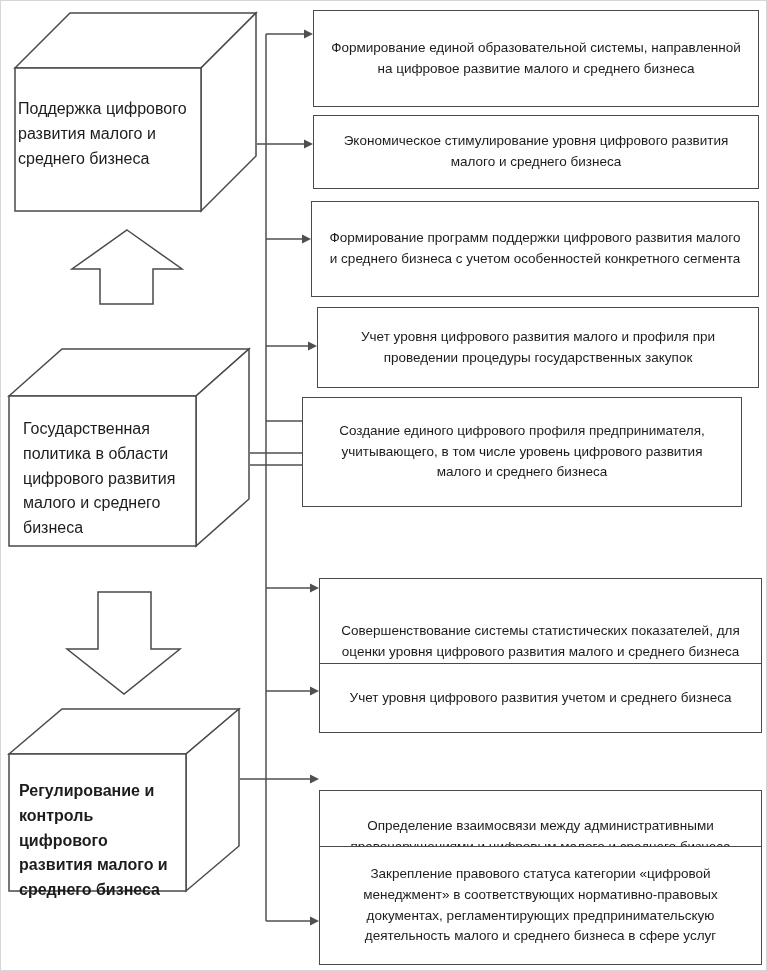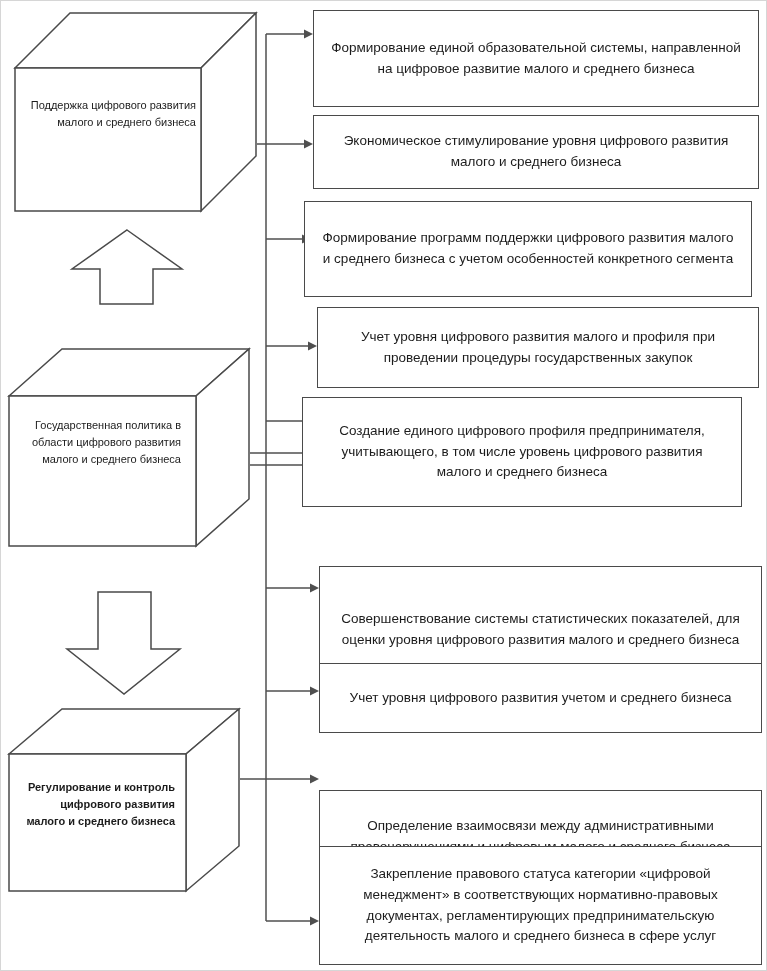--- a/index.html
+++ b/index.html
@@ -18,22 +18,22 @@
     border:1px solid #4a4a4a;
     background:#ffffff;
     display:flex;align-items:center;justify-content:center;
     text-align:center;
     padding:6px 16px;
     box-sizing:border-box;
     font-size:13.5px;line-height:1.55;color:#1c1c1c;
   }
   .cube-label{
     position:absolute;
-    text-align:right;
-    font-size:11px;line-height:1.55;color:#1c1c1c;
+    text-align:left;
+    font-size:16px;line-height:1.55;color:#1c1c1c;
   }
 </style>
 </head>
 <body>
 
 <div class="stage">
 
   <svg class="layer" width="767" height="971" viewBox="0 0 767 971">
     <g stroke="#4f4f4f" stroke-width="1.5" fill="none">
 
@@ -91,33 +91,33 @@
   <div class="cube-label" style="left:18px;top:778px;width:156px;font-weight:bold;">Регулирование и контроль цифрового развития малого и среднего бизнеса</div>
 
   <div class="flowbox" style="left:312px;top:9px;width:446px;height:97px;">
     <span>Формирование единой образовательной системы, направленной на цифровое развитие малого и среднего бизнеса</span>
   </div>
 
   <div class="flowbox" style="left:312px;top:114px;width:446px;height:74px;">
     <span>Экономическое стимулирование уровня цифрового развития малого и среднего бизнеса</span>
   </div>
 
-  <div class="flowbox" style="left:303px;top:200px;width:448px;height:96px;">
+  <div class="flowbox" style="left:310px;top:200px;width:448px;height:96px;">
     <span>Формирование программ поддержки цифрового развития малого и среднего бизнеса с учетом особенностей конкретного сегмента</span>
   </div>
 
   <div class="flowbox" style="left:316px;top:306px;width:442px;height:81px;">
     <span>Учет уровня цифрового развития малого и профиля при проведении процедуры государственных закупок</span>
   </div>
 
   <div class="flowbox" style="left:301px;top:396px;width:440px;height:110px;">
     <span>Создание единого цифрового профиля предпринимателя, учитывающего, в том числе уровень цифрового развития малого и среднего бизнеса</span>
   </div>
 
-  <div class="flowbox" style="left:318px;top:565px;width:443px;height:127px;">
+  <div class="flowbox" style="left:318px;top:577px;width:443px;height:127px;">
     <span>Совершенствование системы статистических показателей, для оценки уровня цифрового развития малого и среднего бизнеса</span>
   </div>
 
   <div class="flowbox" style="left:318px;top:662px;width:443px;height:70px;">
     <span>Учет уровня цифрового развития учетом и среднего бизнеса</span>
   </div>
 
   <div class="flowbox" style="left:318px;top:743px;width:443px;height:93px;margin-top:46px;">
     <span>Определение взаимосвязи между административными правонарушениями и цифровым малого и среднего бизнеса</span>
   </div>

